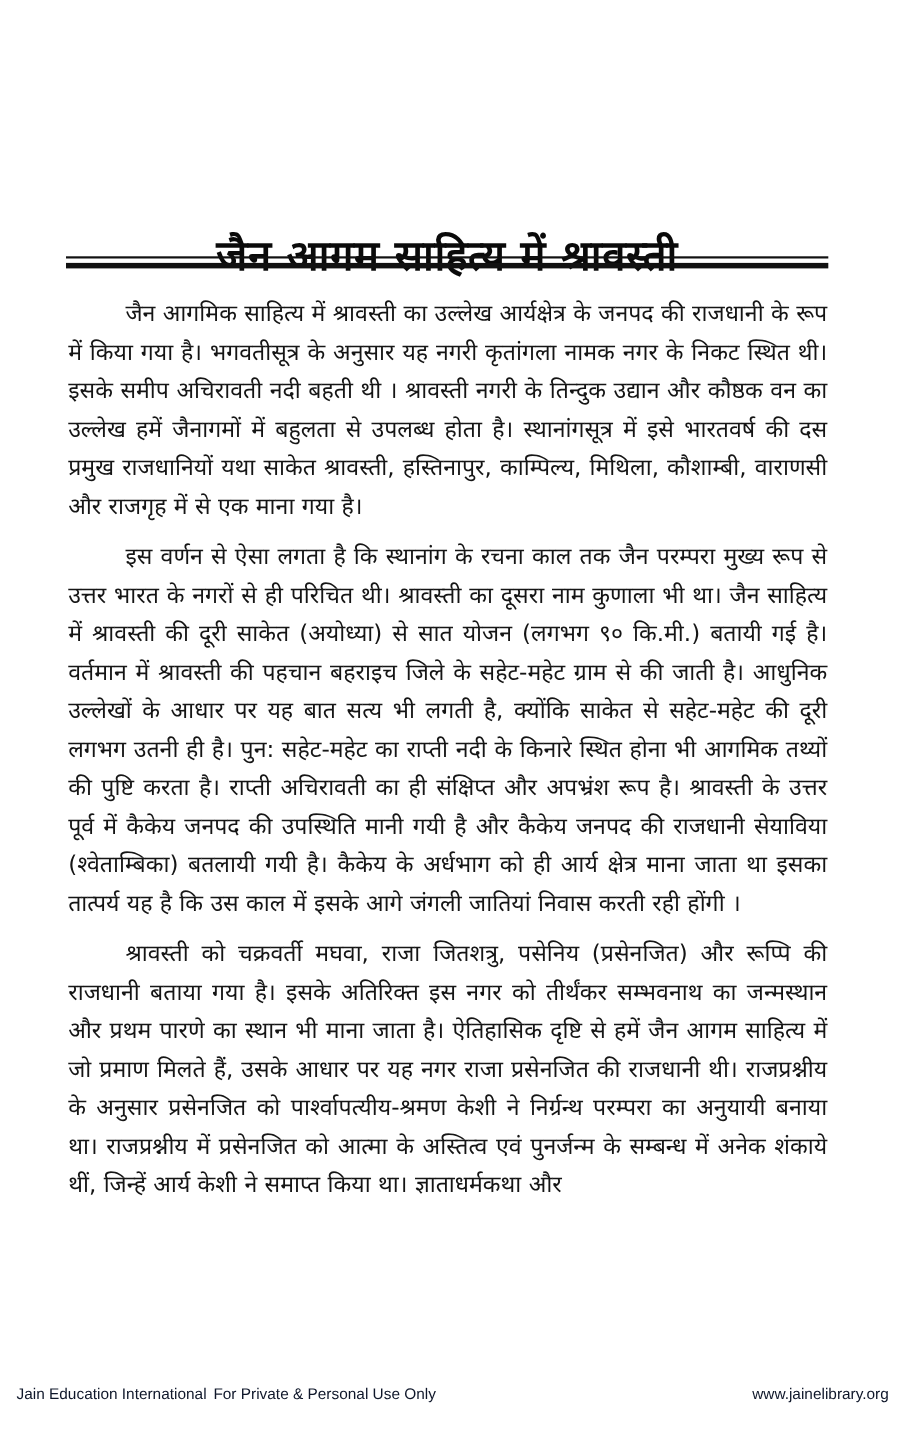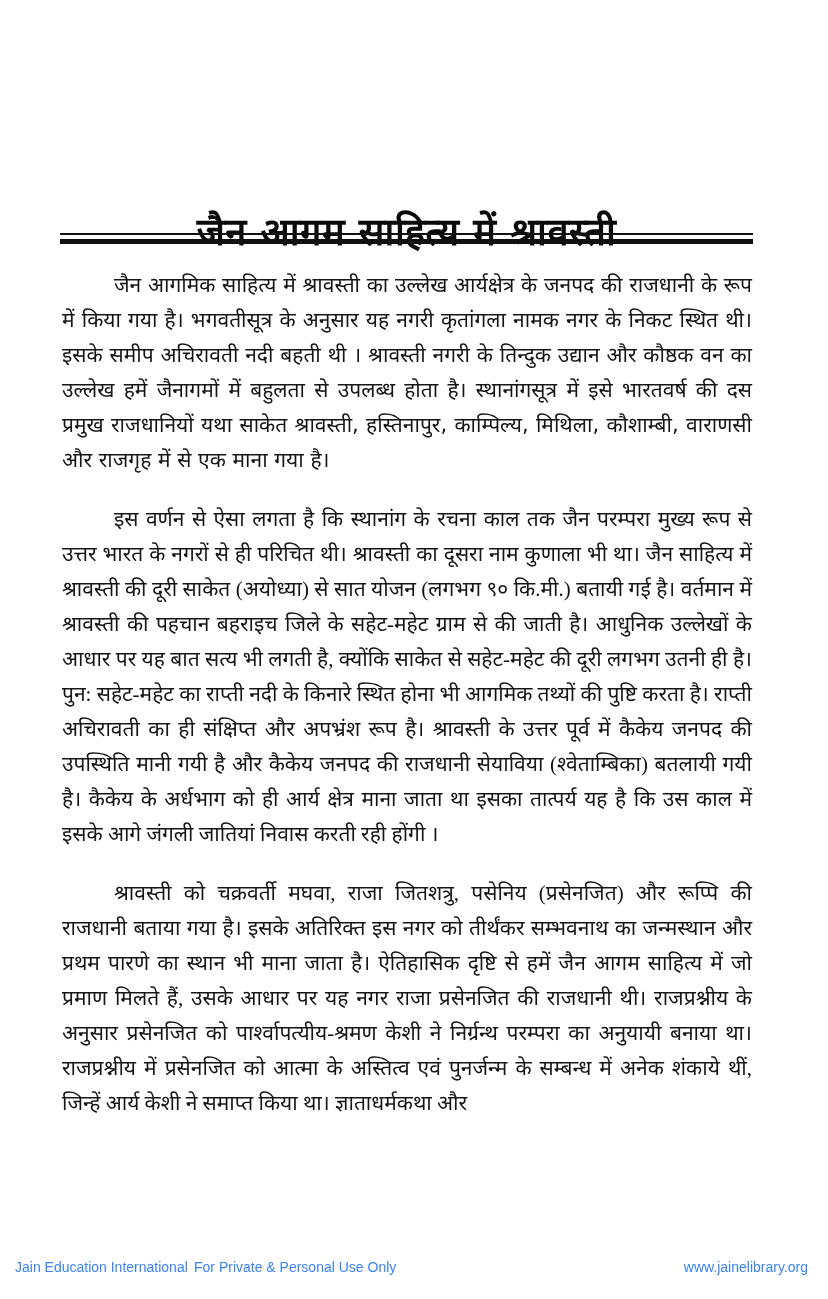--- a/index.html
+++ b/index.html
@@ -60,32 +60,31 @@
   .para {
     margin: 0;
     padding: 0;
     font-size: 21px;
     line-height: 35px;
     text-align: justify;
     text-indent: 52px;
     color: #151515;
   }
   .para + .para {
-    margin-top: 24px;
-    font-family: Liberation Serif, serif;
+    margin-top: 11px;
   }
   .footer {
     position: absolute;
     top: 1259px;
     left: 0;
     width: 828px;
     height: 20px;
     font-family: "Liberation Sans", sans-serif;
     font-size: 14px;
-    color: #3b82f6;
+    color: #0f172a;
   }
   .footer span {
     position: absolute;
     top: 0;
     white-space: nowrap;
   }
   .footer .f-left { left: 15px; }
   .footer .f-center { left: 194px; }
   .footer .f-right { right: 20px; margin-left: 40px; }
 </style>

